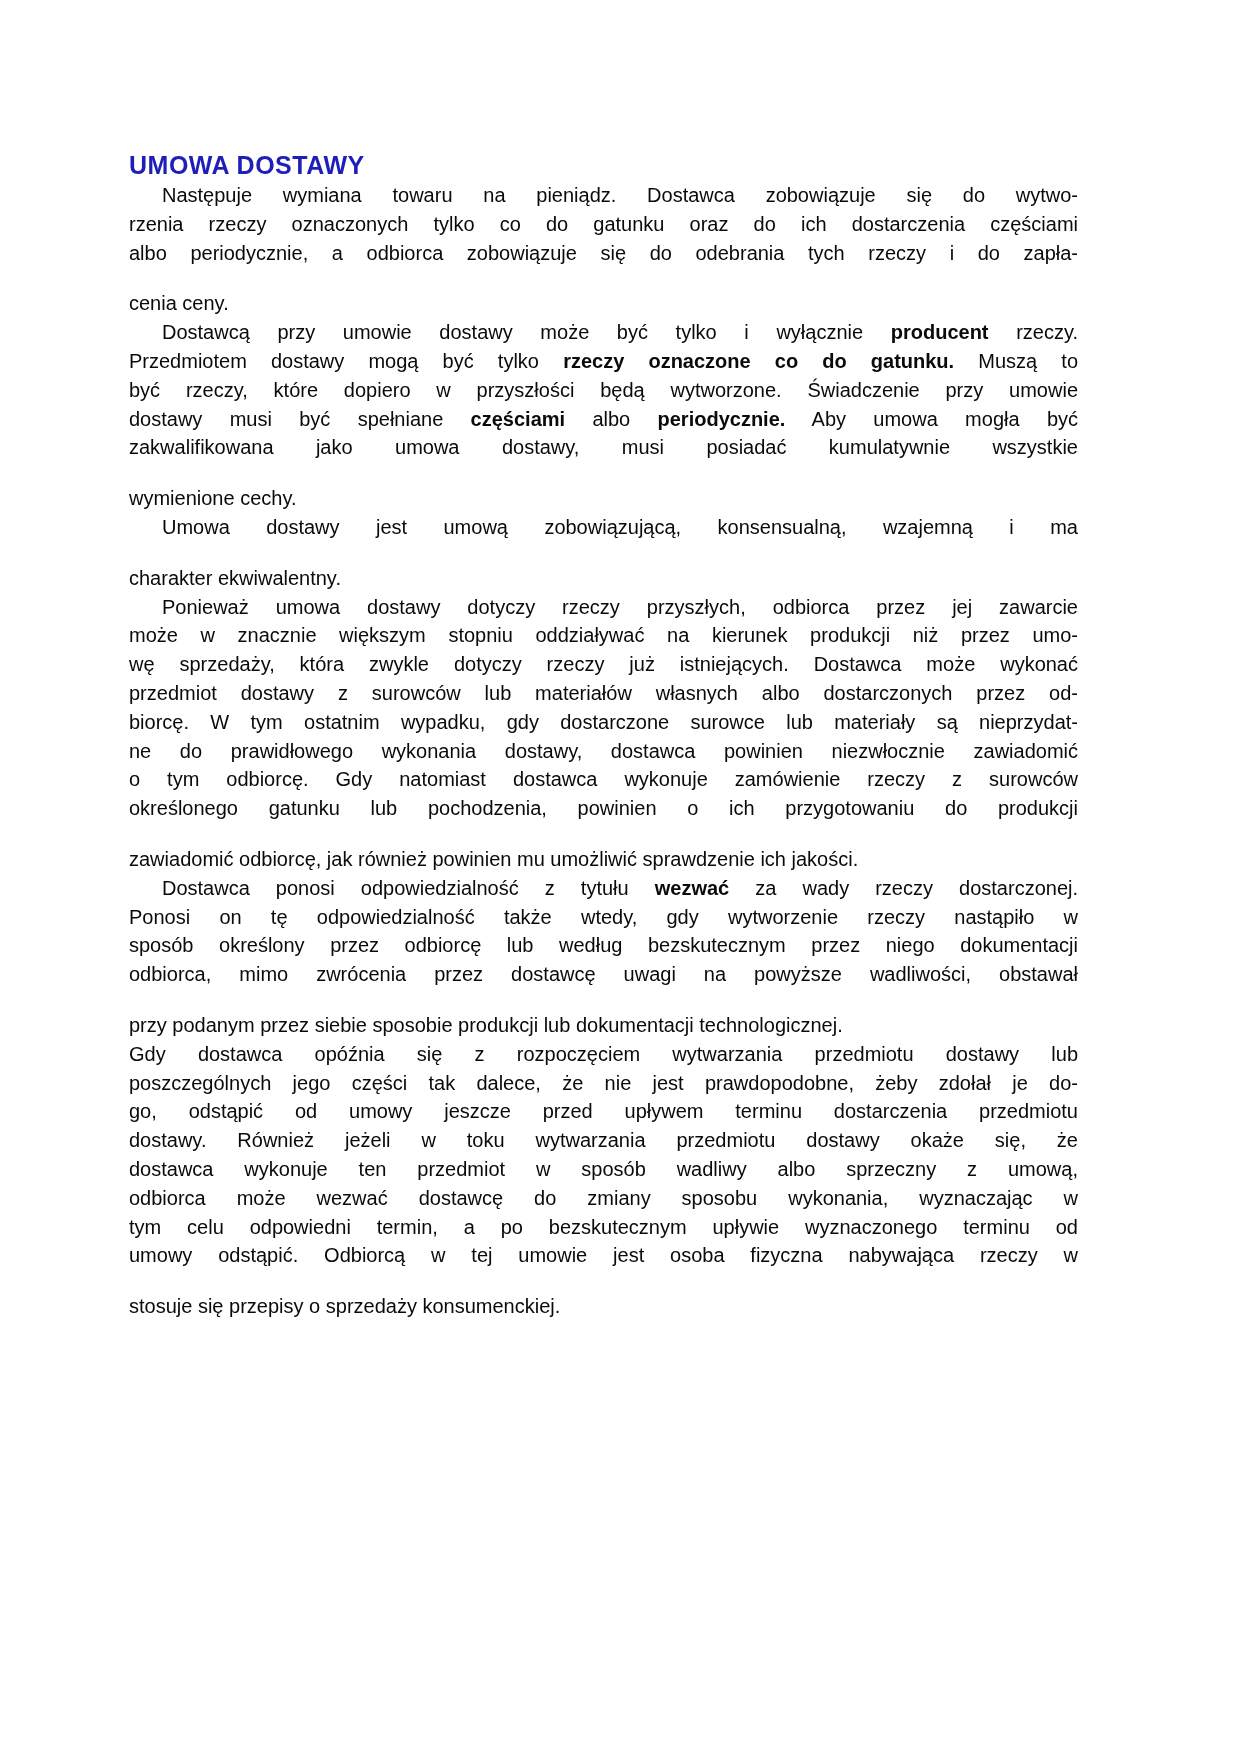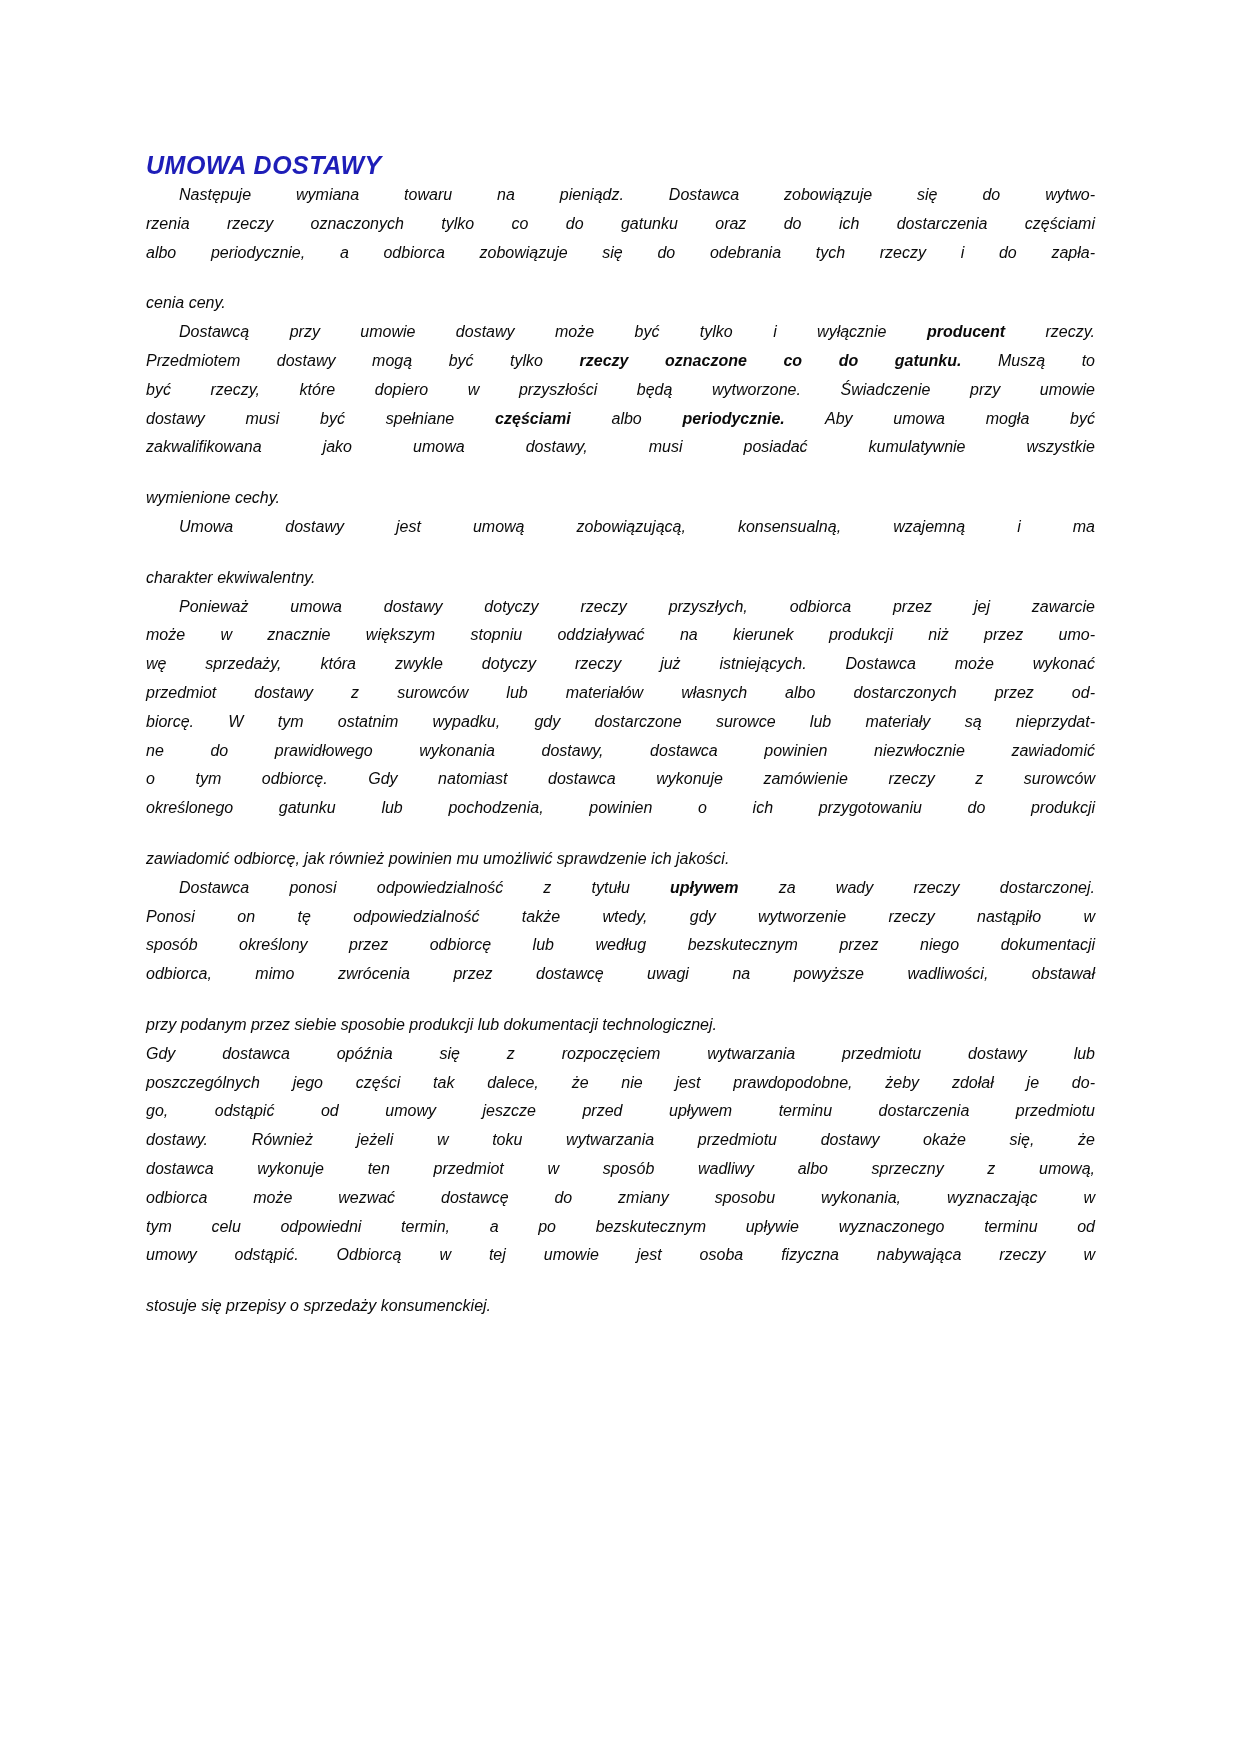--- a/index.html
+++ b/index.html
@@ -10,35 +10,34 @@
   .page {
     position: relative;
     width: 1240px;
     height: 1754px;
     background: var(--bg-color, #ffffff);
     font-family: "Liberation Sans", sans-serif;
     overflow: hidden;
   }
   .content {
     position: absolute;
-    left: 146px;
+    left: 129px;
     top: 150px;
     width: 949px;
-    font-style: italic;
   }
   .doc-title {
     font-size: 25px;
     font-weight: bold;
     line-height: 31px;
     color: var(--title-color, #1e1eb8);
     letter-spacing: 0.5px;
   }
   .doc-body {
     color: var(--text-color, #0a0a0a);
-    font-size: 16px;
+    font-size: 20px;
   }
   .para { margin: 0; padding: 0; }
   .line {
     line-height: 28.8px;
     text-align: justify;
     text-align-last: justify;
     white-space: normal;
   }
   .line.last {
     text-align-last: left;
@@ -79,21 +78,21 @@
           <div class="line"><span class="">może w znacznie większym stopniu oddziaływać na kierunek produkcji niż przez umo-</span></div>
           <div class="line"><span class="">wę sprzedaży, która zwykle dotyczy rzeczy już istniejących. Dostawca może wykonać</span></div>
           <div class="line"><span class="">przedmiot dostawy z surowców lub materiałów własnych albo dostarczonych przez od-</span></div>
           <div class="line"><span class="">biorcę. W tym ostatnim wypadku, gdy dostarczone surowce lub materiały są nieprzydat-</span></div>
           <div class="line"><span class="">ne do prawidłowego wykonania dostawy, dostawca powinien niezwłocznie zawiadomić</span></div>
           <div class="line"><span class="">o tym odbiorcę. Gdy natomiast dostawca wykonuje zamówienie rzeczy z surowców</span></div>
           <div class="line"><span class="">określonego gatunku lub pochodzenia, powinien o ich przygotowaniu do produkcji</span></div>
           <div class="line last"><span class="">zawiadomić odbiorcę, jak również powinien mu umożliwić sprawdzenie ich jakości.</span></div>
         </div>
         <div class="para">
-          <div class="line indent"><span class="">Dostawca ponosi odpowiedzialność z tytułu </span><span class="b">upływem</span><span class=""> za wady rzeczy dostarczonej.</span></div>
+          <div class="line indent"><span class="">Dostawca ponosi odpowiedzialność z tytułu </span><span class="b">wezwać</span><span class=""> za wady rzeczy dostarczonej.</span></div>
           <div class="line"><span class="">Ponosi on tę odpowiedzialność także wtedy, gdy wytworzenie rzeczy nastąpiło w</span></div>
           <div class="line"><span class="">sposób określony przez odbiorcę lub według bezskutecznym przez niego dokumentacji</span></div>
           <div class="line"><span class="">odbiorca, mimo zwrócenia przez dostawcę uwagi na powyższe wadliwości, obstawał</span></div>
           <div class="line last"><span class="">przy podanym przez siebie sposobie produkcji lub dokumentacji technologicznej.</span></div>
         </div>
         <div class="para">
           <div class="line"><span class="">Gdy dostawca opóźnia się z rozpoczęciem wytwarzania przedmiotu dostawy lub</span></div>
           <div class="line"><span class="">poszczególnych jego części tak dalece, że nie jest prawdopodobne, żeby zdołał je do-</span></div>
           <div class="line"><span class="">go, odstąpić od umowy jeszcze przed upływem terminu dostarczenia przedmiotu</span></div>
           <div class="line"><span class="">dostawy. Również jeżeli w toku wytwarzania przedmiotu dostawy okaże się, że</span></div>

